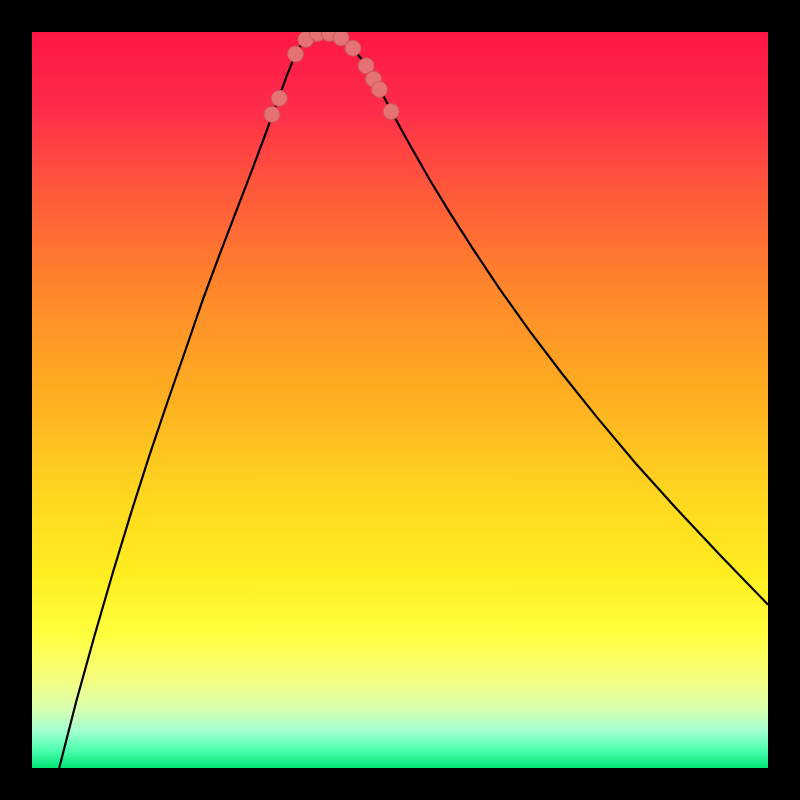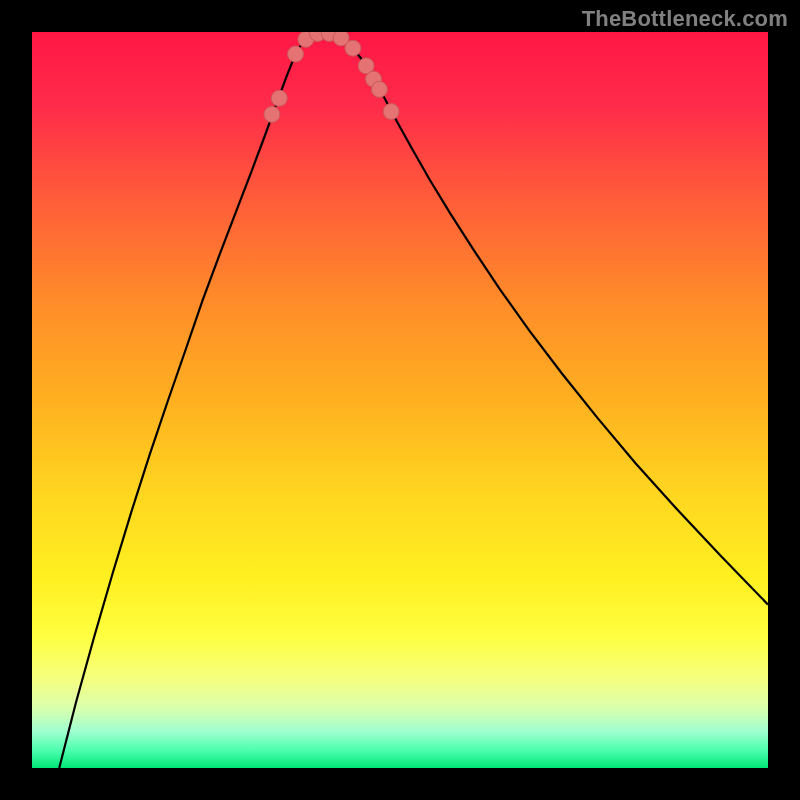--- a/index.html
+++ b/index.html
@@ -78,14 +78,13 @@
           <circle cx="309.12" cy="5.89" r="8" fill="#e57373" stroke="#c85a5a" stroke-width="1"></circle>
           <circle cx="320.90" cy="16.19" r="8" fill="#e57373" stroke="#c85a5a" stroke-width="1"></circle>
           <circle cx="334.14" cy="33.86" r="8" fill="#e57373" stroke="#c85a5a" stroke-width="1"></circle>
           <circle cx="341.50" cy="47.10" r="8" fill="#e57373" stroke="#c85a5a" stroke-width="1"></circle>
           <circle cx="347.39" cy="57.41" r="8" fill="#e57373" stroke="#c85a5a" stroke-width="1"></circle>
           <circle cx="359.17" cy="79.49" r="8" fill="#e57373" stroke="#c85a5a" stroke-width="1"></circle>
         </g>
     </svg>
   </div>
 
-  <div class="watermark">TheBottleneck.com</div>
 </div>
 
 </body></html>

